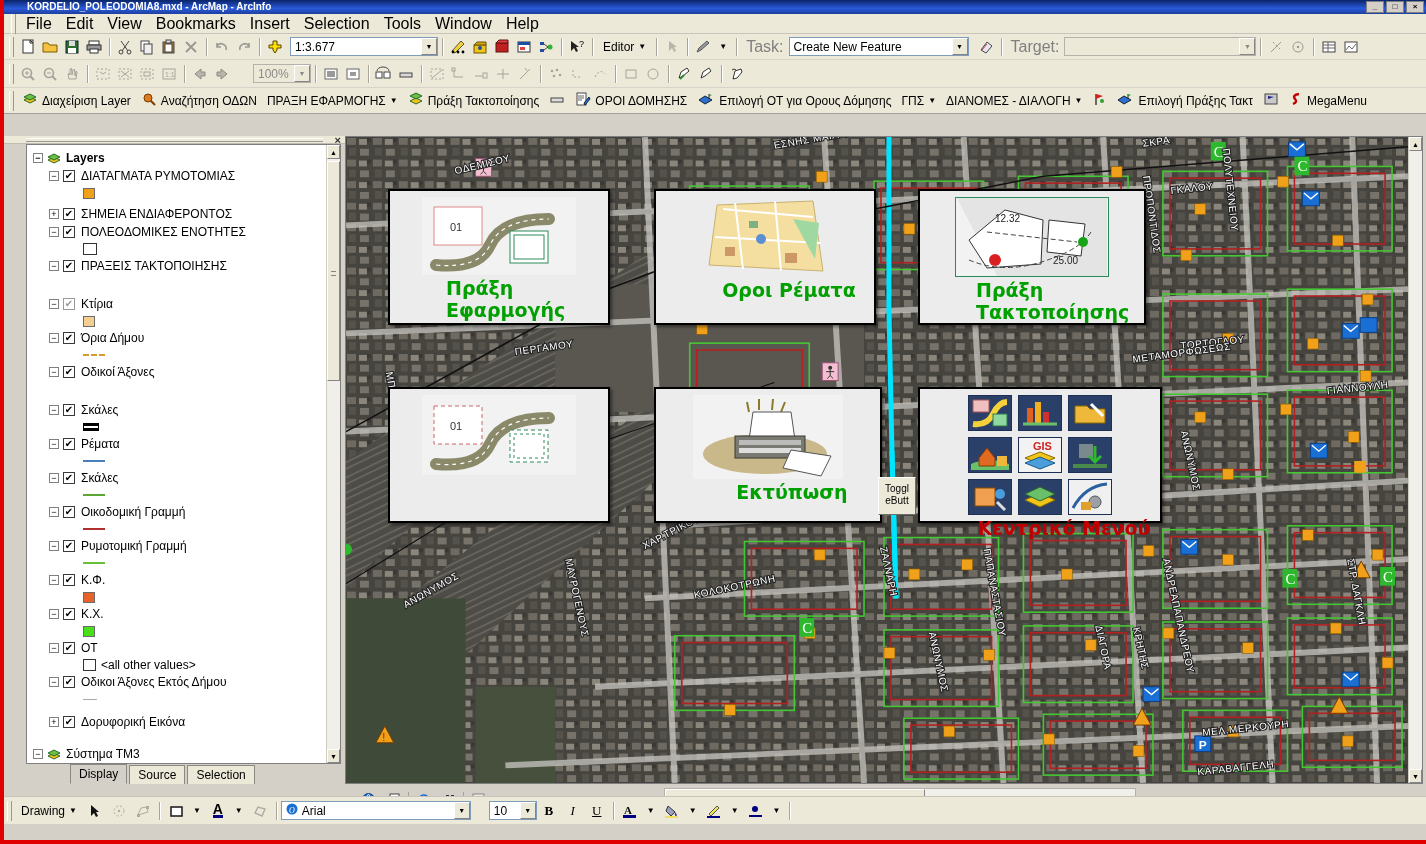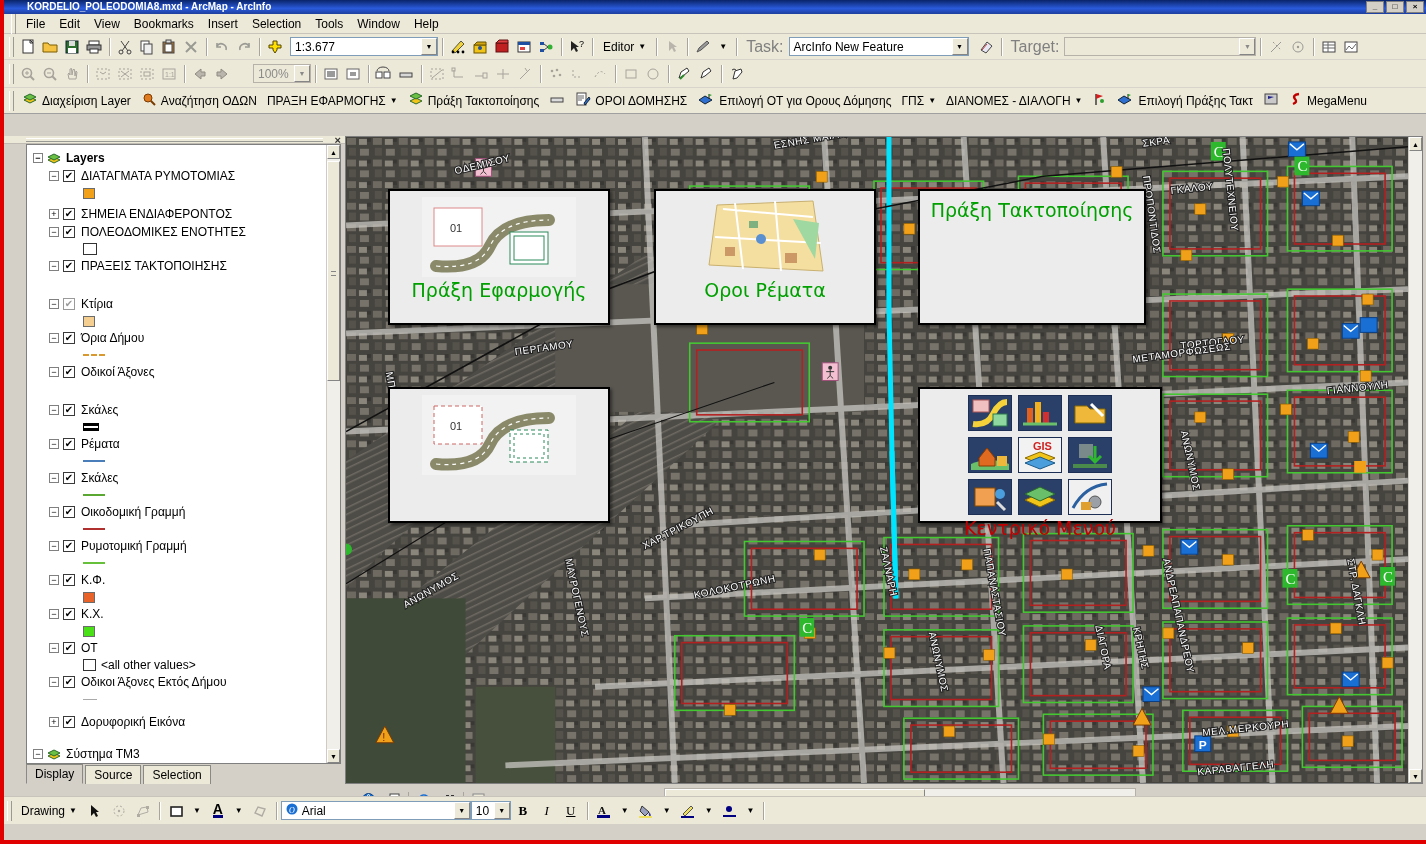--- a/index.html
+++ b/index.html
@@ -19,21 +19,21 @@
   #titlebar .tbtns { position:absolute; right:2px; top:1px; display:flex; gap:2px; }
   #titlebar .tbtn {
     width:18px; height:12px; background:#d4d0c8; border:1px solid #808080;
     font-size:8px; line-height:10px; text-align:center; color:#000;
   }
   
   #menubar {
     height:20px; background:#ece9d8; display:flex; align-items:center;
     border-bottom:1px solid #c8c4bc; padding-left:4px;
   }
-  #menubar .mi { padding:2px 7px; font-size:12px; color:#000; cursor:default; }
+  #menubar .mi { padding:2px 7px; font-size:16px; color:#000; cursor:default; }
   
   .toolbar { background:#ece9d8; display:flex; align-items:center; padding:0 2px; }
   #tb1 { height:26px; border-bottom:1px solid #d8d4cc; }
   #tb2 { height:28px; border-bottom:1px solid #d8d4cc; }
   #tb3 { height:26px; border-bottom:1px solid #a0a0a0; }
   .grip { width:5px; height:20px; margin:0 3px;
     border-left:1px solid #fff; border-right:1px solid #9a9a94; }
   .tsep { width:1px; height:18px; background:#a9a59c; margin:0 4px;
           box-shadow:1px 0 0 #fff; }
   .tbtn {
@@ -97,40 +97,40 @@
   .lyr.root { font-weight:bold; }
   .lyricon { width:14px; height:12px; margin-right:5px; flex:0 0 auto; }
   .sym { height:16px; display:flex; align-items:center; }
   .swatch { width:12px; height:11px; border:1px solid #6b6b6b; }
   .line { width:22px; height:0; border-top:2px solid #000; }
   .tabs { display:flex; align-items:flex-end; height:20px; margin-left:22px; }
   .tabs .tab {
     font-size:12px; padding:2px 8px 2px 8px; background:#ece9d8;
     border:1px solid #8a8a84; border-bottom:none; margin-right:2px;
   }
-  .tabs .tab.sel { background:#d4d0c8; border-bottom:1px solid #d4d0c8; font-weight:normal; }
+  .tabs .tab.sel { background:#d4d0c8; border-bottom:1px solid #d4d0c8; font-weight:normal;margin-left:44px; }
   
   #mapwrap { flex:1; position:relative; background:#fff; border:1px solid #7f7f7f; margin-right:3px; }
   #map { position:absolute; left:0; top:0; right:14px; bottom:0; overflow:hidden;
          background:#3a3a38; }
   #mapscroll { position:absolute; right:0; top:0; bottom:0; width:14px; background:#f1efe9; border-left:1px solid #cfcbc3; }
   #mapscroll .sbtn { height:14px; background:#ece9d8; border:1px solid #fff;
     border-right-color:#858585; border-bottom-color:#858585; display:flex; align-items:center;
     justify-content:center; font-size:7px; }
   #mapscroll .sbtn.bot { position:absolute; bottom:0; left:0; right:0; }
   .mapsvg { position:absolute; left:0; top:0; width:100%; height:100%; }
   
   .panel {
     position:absolute; background:#ececec; border:2px solid #000;
     box-shadow:2px 2px 3px rgba(0,0,0,.45);
     display:flex; flex-direction:column; align-items:center; padding:6px 8px 4px;
   }
   .panel .thumbbox { background:#f2f2f2; display:flex; align-items:center; justify-content:center; }
-  .panel .plabel { font-weight:normal; font-size:19px; color:#00a000; margin-top:2px;
-    font-family:"DejaVu Sans", sans-serif; }
+  .panel .plabel { font-weight:bold; font-size:19px; color:#00a000; margin-top:2px;
+    font-family:"DejaVu Sans", sans-serif;margin-left:48px; }
   .panel .plabel.red { color:#c00000; }
   .togglebtn {
     position:absolute; right:-36px; bottom:6px; width:38px; height:38px;
     background:#ece9d8; border:1px solid #fff; border-right-color:#6d6d6d;
     border-bottom-color:#6d6d6d; font-size:10px; line-height:12px; text-align:center;
     padding-top:5px; color:#000;
   }
   .gridicons { display:grid; grid-template-columns:repeat(3,44px); grid-gap:6px; }
   .gi { width:44px; height:36px; border:1px solid #1d2f54; }
   
@@ -305,21 +305,21 @@
   <span class="tsep"></span>
   <span class="tbtn">
     <svg width="16" height="16">
         <path d="M2 13 L4 9 L12 2 L14 4 L6 11 Z" fill="#9a9a9a" stroke="#555"></path>
       </svg>
     </span>
   <span class="caret" style="padding:0 5px;">▼</span>
   <span class="tsep"></span>
   <span class="tlabel">Task:</span>
   <span class="combo" style="width:180px;">
-    <span>ArcInfo New Feature</span>
+    <span>Create New Feature</span>
     <span class="arrow">▼</span>
   </span>
   <span class="tbtn" style="margin-left:6px;">
     <svg width="16" height="16">
         <path d="M3 11 L9 3 L14 7 L8 14 Z" fill="#e8e8f5" stroke="#444"></path>
         <path d="M4 11 L9 5" stroke="#c04040"></path>
       </svg>
     </span>
   <span class="tsep"></span>
   <span class="tlabel">Target:</span>
@@ -1132,36 +1132,64 @@
             <rect x="30" y="50" width="10" height="9" fill="#c96"></rect>
             <rect x="90" y="56" width="12" height="10" fill="#c96"></rect>
             <circle cx="66" cy="42" r="5" fill="#5a8fd0"></circle>
             <rect x="54" y="24" width="9" height="7" fill="#7fb07f"></rect>
           </svg>
         </div>
         <div class="plabel">Οροι Ρέματα</div>
       </div>
 
       <div class="panel" style="left:572px; top:52px; width:228px; height:136px;">
+        <div class="thumbbox" style="width:154px;height:80px;border:1px solid #2a8a5a;">
+          <svg width="150" height="78">
+            <polygon points="0,0 150,0 150,78 40,78" fill="#e4e4e4"></polygon>
+            <polygon points="12,42 48,12 86,22 84,66 30,70" fill="#fff" stroke="#333"></polygon>
+            <polygon points="92,22 128,26 124,58 90,54" fill="#fff" stroke="#333"></polygon>
+            <path d="M12,62 Q50,78 96,60 Q124,50 134,34" stroke="#444" fill="none" stroke-dasharray="5 3"></path>
+            <path d="M30,34 L120,44" stroke="#444" stroke-dasharray="5 3" fill="none"></path>
+            <text x="38" y="24" font-size="10" font-family="Liberation Sans" fill="#222">12.32</text>
+            <text x="96" y="66" font-size="10" font-family="Liberation Sans" fill="#222">25.00</text>
+            <circle cx="38" cy="62" r="6" fill="#d82020"></circle>
+            <circle cx="126" cy="44" r="5" fill="#17a317"></circle>
+          </svg>
+        </div>
         <div class="plabel">Πράξη Τακτοποίησης</div>
       </div>
 
       <div class="panel" style="left:42px; top:250px; width:222px; height:136px;">
         <div class="thumbbox" style="width:154px;height:80px;">
           <svg width="150" height="78">
             <rect x="10" y="10" width="48" height="38" fill="#fff" stroke="#c66" stroke-dasharray="4 3"></rect>
             <text x="26" y="34" font-size="11" font-family="Liberation Sans" fill="#333">01</text>
             <path d="M12 68 Q55 72 66 48 Q78 22 125 22" stroke="#8a8a6a" stroke-width="12" fill="none" stroke-linecap="round"></path>
             <path d="M12 68 Q55 72 66 48 Q78 22 125 22" stroke="#fff" stroke-width="1.2" fill="none" stroke-dasharray="4 4"></path>
             <rect x="86" y="34" width="38" height="32" fill="#fff" stroke="#2a8a5a" stroke-dasharray="4 3"></rect>
             <rect x="90" y="38" width="30" height="24" fill="#fff" stroke="#2a8a5a" stroke-dasharray="3 3"></rect>
           </svg>
         </div>
       </div>
 
+      <div class="panel" style="left:308px; top:250px; width:228px; height:136px;">
+        <div class="thumbbox" style="width:150px;height:84px;">
+          <svg width="146" height="82">
+            <ellipse cx="70" cy="58" rx="62" ry="20" fill="#c9b88a"></ellipse>
+            <path d="M52 6 L54 16 M64 3 L64 14 M78 3 L77 14 M90 6 L86 16" stroke="#8a7a2a" stroke-width="2"></path>
+            <polygon points="58,16 96,16 100,44 54,44" fill="#fff" stroke="#555"></polygon>
+            <rect x="40" y="40" width="70" height="22" fill="#7a7a72" stroke="#3a3a34"></rect>
+            <rect x="44" y="44" width="62" height="5" fill="#bbb"></rect>
+            <rect x="44" y="52" width="62" height="5" fill="#ddd"></rect>
+            <polygon points="96,54 136,60 126,80 88,72" fill="#fff" stroke="#555"></polygon>
+          </svg>
+        </div>
+        <div class="plabel">Εκτύπωση</div>
+        <div class="togglebtn">Toggl eButt</div>
+      </div>
 
       <div class="panel" style="left:572px; top:250px; width:244px; height:136px;">
         <div class="gridicons">
           <span class="gi">
             <svg width="42" height="34">
                 <rect width="42" height="34" fill="#2a4068"></rect>
                 <rect x="4" y="4" width="16" height="12" fill="#f0c0c0" stroke="#a55"></rect>
                 <path d="M4 28 Q18 30 24 18 Q30 6 38 6" stroke="#f5d23a" stroke-width="6" fill="none"></path>
                 <rect x="24" y="18" width="14" height="12" fill="#8fd8a0" stroke="#2a7a4a"></rect>
               </svg></span>
@@ -1315,21 +1343,21 @@
   <span class="tsep"></span>
   <span class="combo" style="width:190px;">
     <span style="margin-right:4px;">
       <svg width="12" height="12">
           <circle cx="6" cy="6" r="5.5" fill="#1a6fd4"></circle>
           <text x="3" y="9.5" font-size="8" font-style="italic" font-family="Liberation Serif" fill="#fff">O</text>
         </svg></span>
     <span>Arial</span>
     <span class="arrow">▼</span>
   </span>
-  <span class="combo" style="width:40px;margin-left:0;">
+  <span class="combo" style="width:48px;margin-left:18px;">
     <span>10</span>
     <span class="arrow">▼</span>
   </span>
   <span class="dbtn" style="font-weight:bold;font-size:13px;font-family:'Liberation Serif',serif;">B</span>
   <span class="dbtn" style="font-style:italic;font-size:13px;font-family:'Liberation Serif',serif;">I</span>
   <span class="dbtn" style="text-decoration:underline;font-size:13px;font-family:'Liberation Serif',serif;">U</span>
   <span class="tsep"></span>
   <span class="dbtn">
     <svg width="16" height="16">
         <text x="2" y="11" font-size="11" font-weight="bold" font-family="Liberation Serif" fill="#111">A</text>

